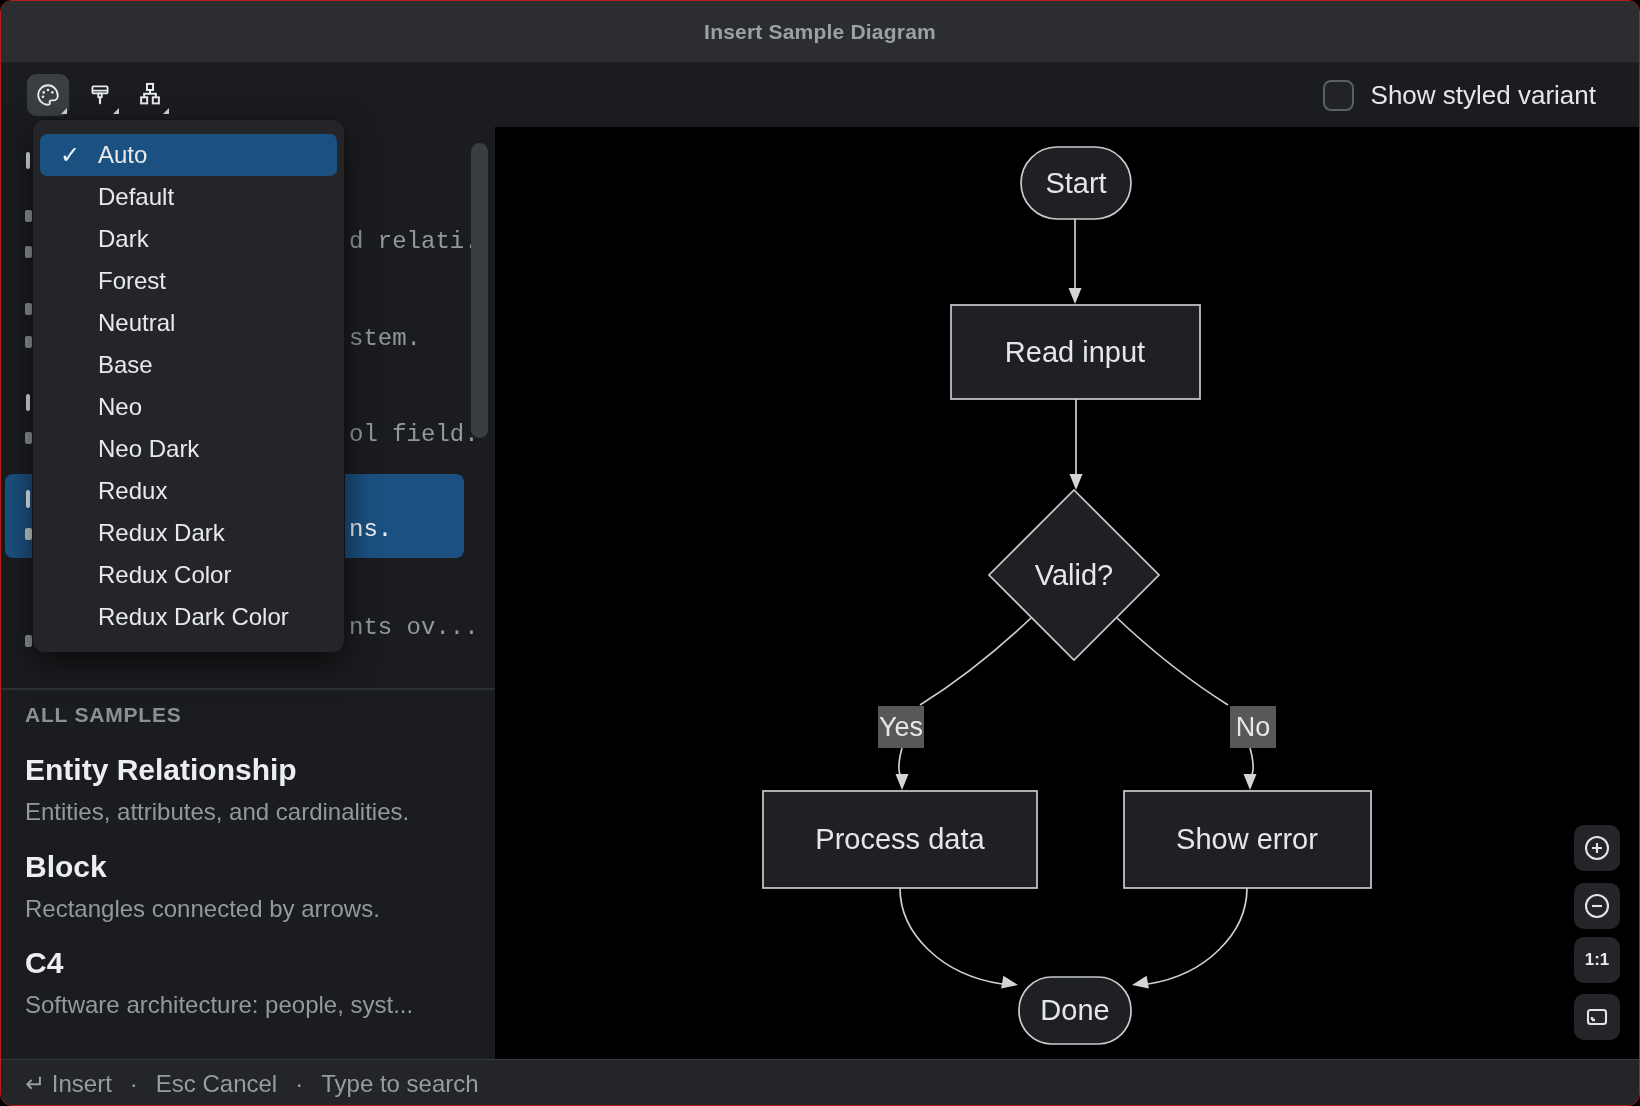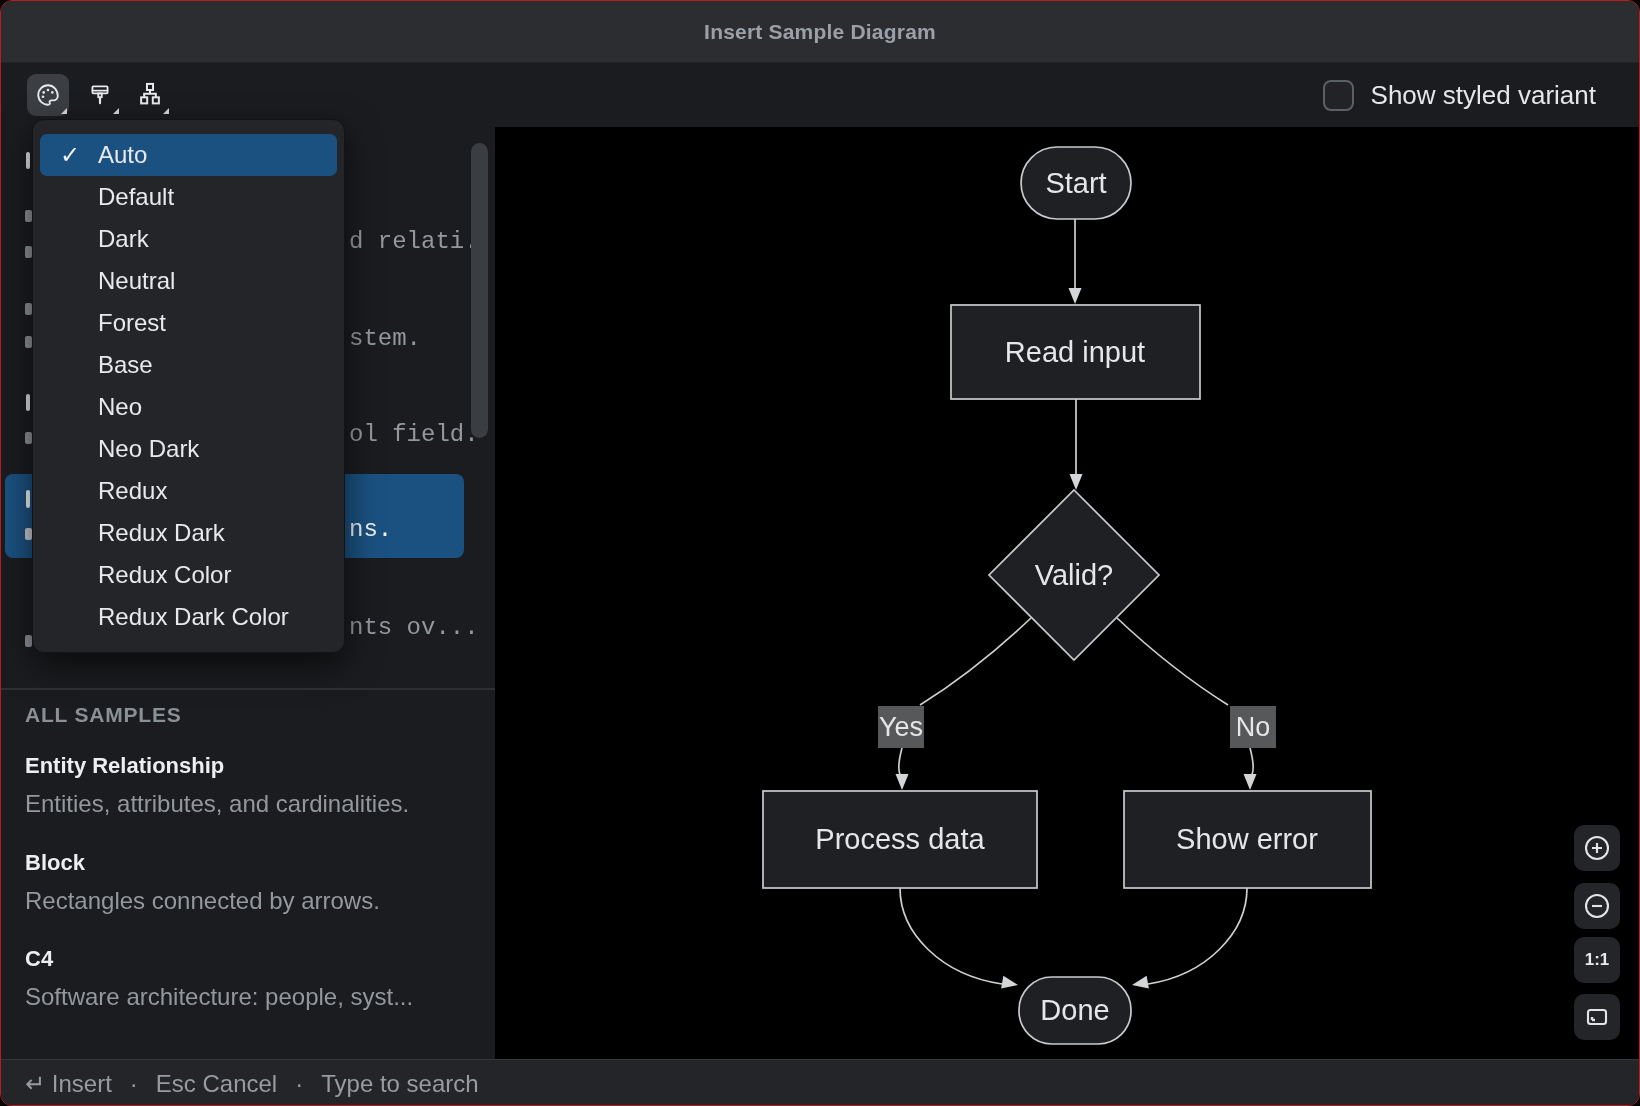--- a/index.html
+++ b/index.html
@@ -28,21 +28,21 @@
   
   .sidebar{position:absolute;left:0;top:126px;width:494px;height:932px;background:#1a1c1f;overflow:hidden;}
   .sel-row{position:absolute;left:4px;top:347px;width:459px;height:84px;background:#1b5180;border-radius:8px;}
   .frag{position:absolute;font-size:24px;color:#94989d;white-space:nowrap;font-family:Liberation Mono, monospace;}
   .frag.white{color:#eef0f2;}
   .sliver{position:absolute;border-radius:2px;}
   .scrollthumb{position:absolute;left:470px;top:16px;width:17px;height:295px;background:#3a3d41;border-radius:9px;}
   .divider{position:absolute;left:0;top:561px;width:100%;height:2px;background:#2e3134;}
   .section-hdr{position:absolute;left:24px;top:576px;color:#8b9095;font-size:21px;font-weight:bold;letter-spacing:.8px;}
   .sample{position:absolute;left:24px;width:460px;}
-  .sample .t{color:#eceef0;font-size:22px;font-weight:bold;}
+  .sample .t{color:#eceef0;font-size:30px;font-weight:bold;}
   .sample .d{color:#94989d;font-size:24px;margin-top:11px;white-space:nowrap;}
 
   
   .canvas{position:absolute;left:494px;top:126px;width:1146px;height:932px;background:#000;}
   .canvas svg text{fill:#e4e6e8;font-family:"Liberation Sans","DejaVu Sans",sans-serif;}
   .zbtn{position:absolute;left:1079px;width:46px;height:46px;background:#232528;border:none;border-radius:10px;
         color:#e2e4e6;display:flex;align-items:center;justify-content:center;cursor:pointer;padding:0;}
   .zbtn svg{stroke:#e2e4e6;fill:none;stroke-width:2.1;}
   .zbtn.one2one{font-size:17px;font-weight:bold;color:#e8eaec;}
 
@@ -218,22 +218,22 @@
     <span>Type to search</span>
   </div>
 
   <div class="menu">
     <div class="mi selected">
       <span class="chk">✓</span>
       <span>Auto</span>
     </div>
     <div class="mi"><span>Default</span></div>
     <div class="mi"><span>Dark</span></div>
+    <div class="mi"><span>Forest</span></div>
     <div class="mi"><span>Neutral</span></div>
-    <div class="mi"><span>Forest</span></div>
     <div class="mi"><span>Base</span></div>
     <div class="mi"><span>Neo</span></div>
     <div class="mi"><span>Neo Dark</span></div>
     <div class="mi"><span>Redux</span></div>
     <div class="mi"><span>Redux Dark</span></div>
     <div class="mi"><span>Redux Color</span></div>
     <div class="mi"><span>Redux Dark Color</span></div>
   </div>
 
 </div>

